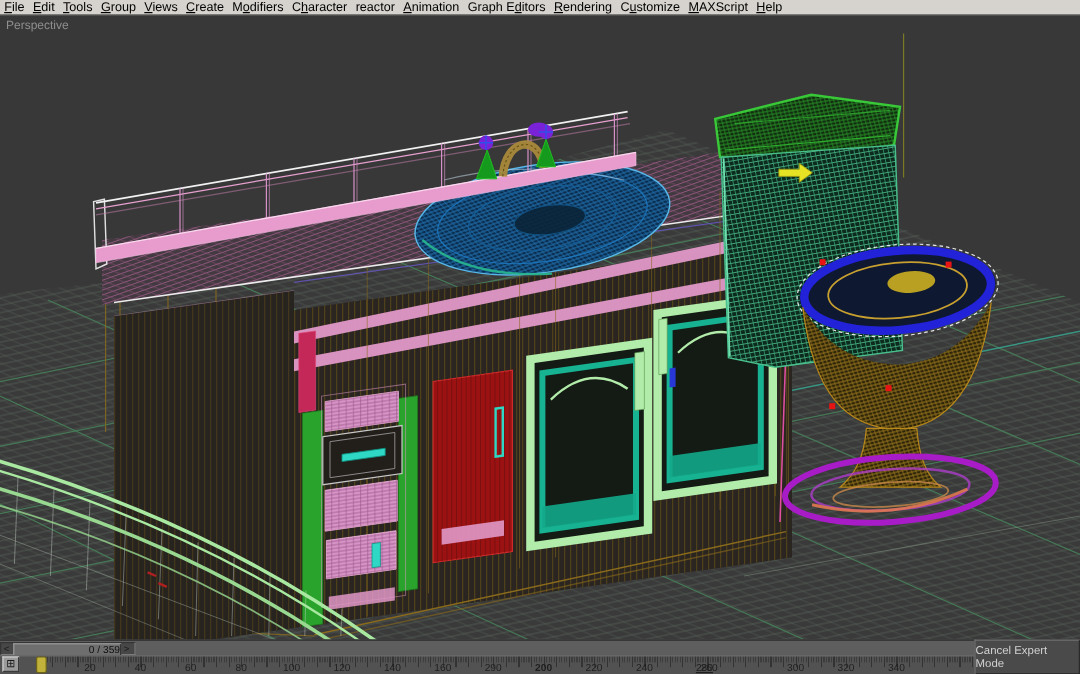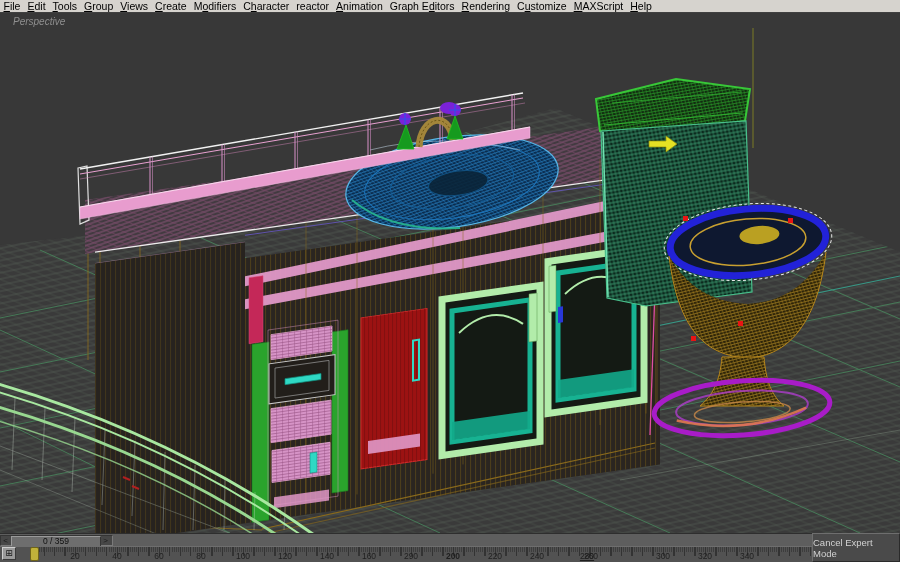--- a/index.html
+++ b/index.html
@@ -5,33 +5,33 @@
   html,body{margin:0;padding:0;background:#222;}
   #app{position:relative;width:900px;height:562px;overflow:hidden;
        font-family:"Liberation Sans","DejaVu Sans",sans-serif;background:#383838;}
   
   #menubar{position:absolute;left:0;top:0;width:900px;height:13px;background:#d6d3ce;
            border-bottom:1px solid #404040;display:flex;align-items:center;box-sizing:border-box;}
   .menu-item{font-size:10.5px;line-height:12px;color:#000;padding:0 3.5px;white-space:nowrap;cursor:default;}
   .menu-item u{text-decoration:underline;}
   
   #viewport{position:absolute;left:0;top:13px;width:900px;height:520px;background:#383838;}
-  #vplabel{position:absolute;left:13px;top:3px;font-size:10px;color:#8f8f8f;font-style:italic;}
+  #vplabel{position:absolute;left:5px;top:3px;font-size:10px;color:#8f8f8f;}
   
   #sliderrow{position:absolute;left:0;top:533px;width:900px;height:13px;background:#5e5e5e;
              border-top:1px solid #2e2e2e;box-sizing:border-box;}
   #slidergroove{position:absolute;left:0;top:1px;width:113px;height:11px;background:#474747;
                 border:1px solid #353535;border-right-color:#7a7a7a;border-bottom-color:#7a7a7a;box-sizing:border-box;}
   .sl-arrow{position:absolute;top:0;width:9px;height:10px;font-size:8px;line-height:10px;color:#1a1a1a;
             text-align:center;cursor:pointer;}
   #sl-prev{left:0;}
   #sl-next{left:100px;}
   #sliderhandle{position:absolute;left:10px;top:0;width:88px;height:9px;background:#6e6e6e;
                 border:1px solid #9a9a9a;border-right-color:#353535;border-bottom-color:#353535;
-                font-size:8.5px;line-height:9px;color:#0f0f0f;text-align:center;cursor:pointer;}
+                font-size:8.5px;line-height:9px;color:#0f0f0f;text-align:right;cursor:pointer;}
   
   #ruler{position:absolute;left:0;top:546px;width:900px;height:16px;background:#525252;
          border-top:1px solid #6e6e6e;box-sizing:border-box;
          background-image:
            repeating-linear-gradient(90deg,#333 0 1px,transparent 1px 10.5px),
            repeating-linear-gradient(90deg,#3d3d3d 0 1px,transparent 1px 2.1px);
          background-size:790px 9px,790px 5px;background-repeat:no-repeat,no-repeat;
          background-position:33px 0,33px 0;}
   .tick-label{position:absolute;bottom:1px;transform:translateX(-50%);font-size:8.5px;color:#1f1f1f;}
   #minicurve{position:absolute;left:2px;top:547px;width:14px;height:13px;background:#9a9a9a;

